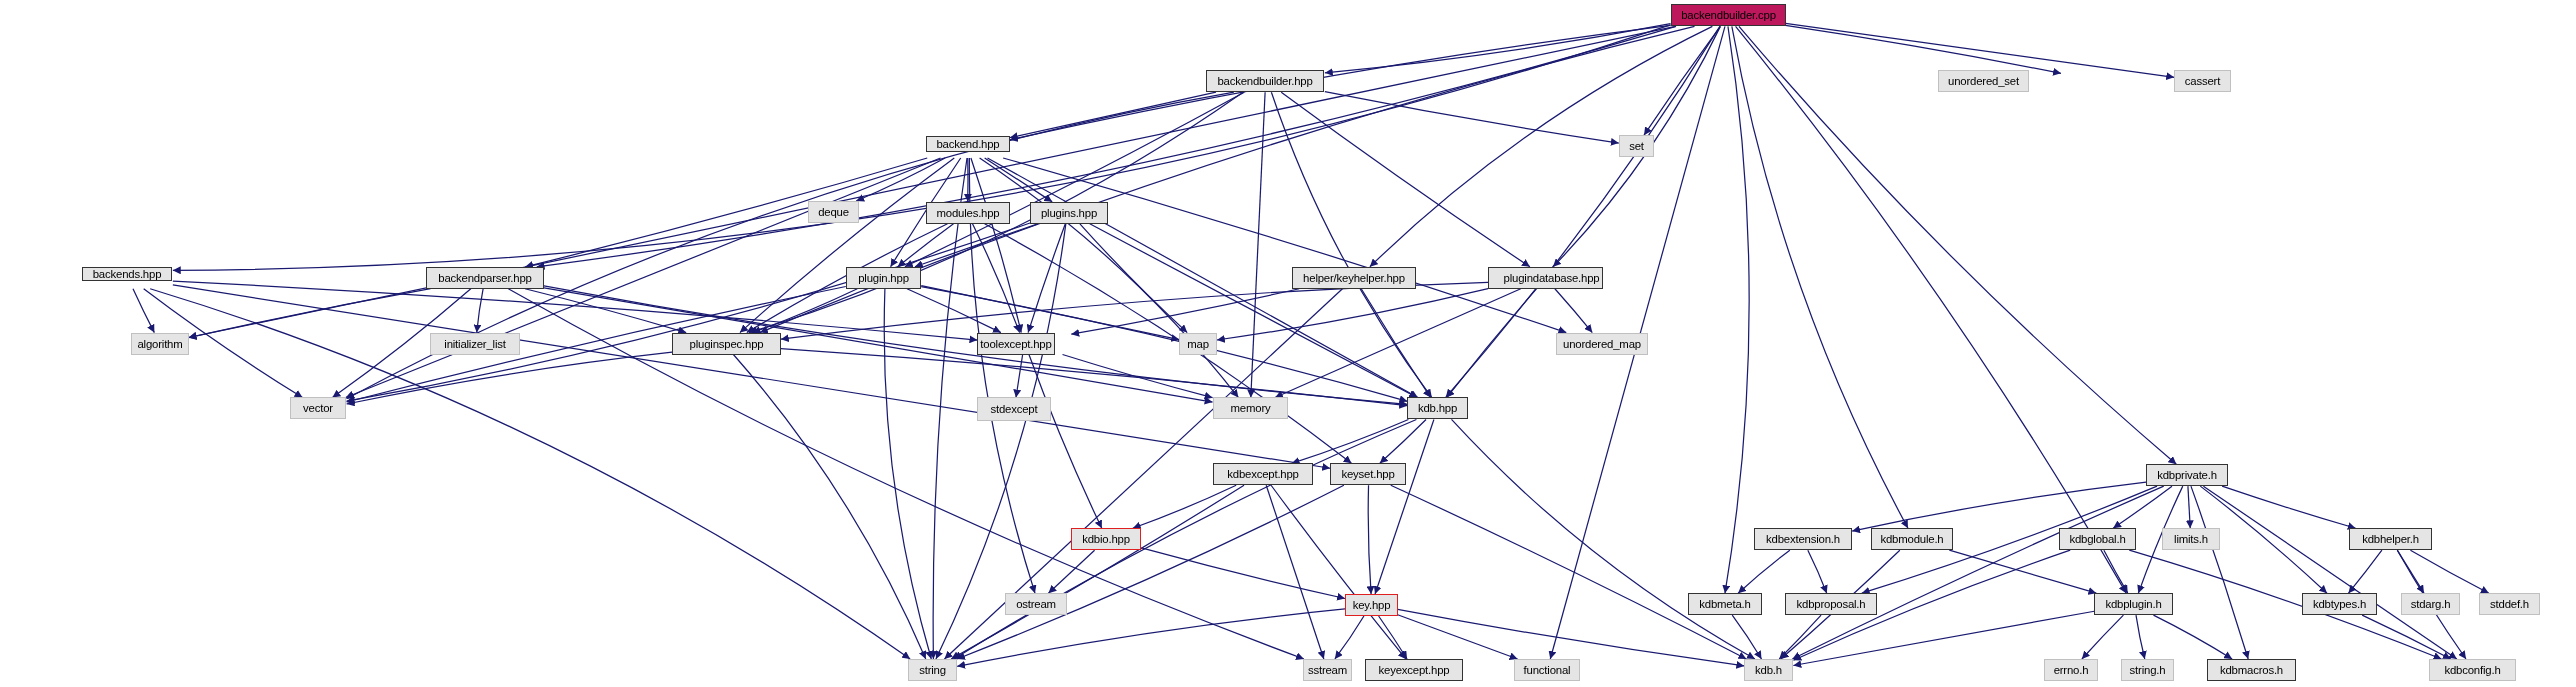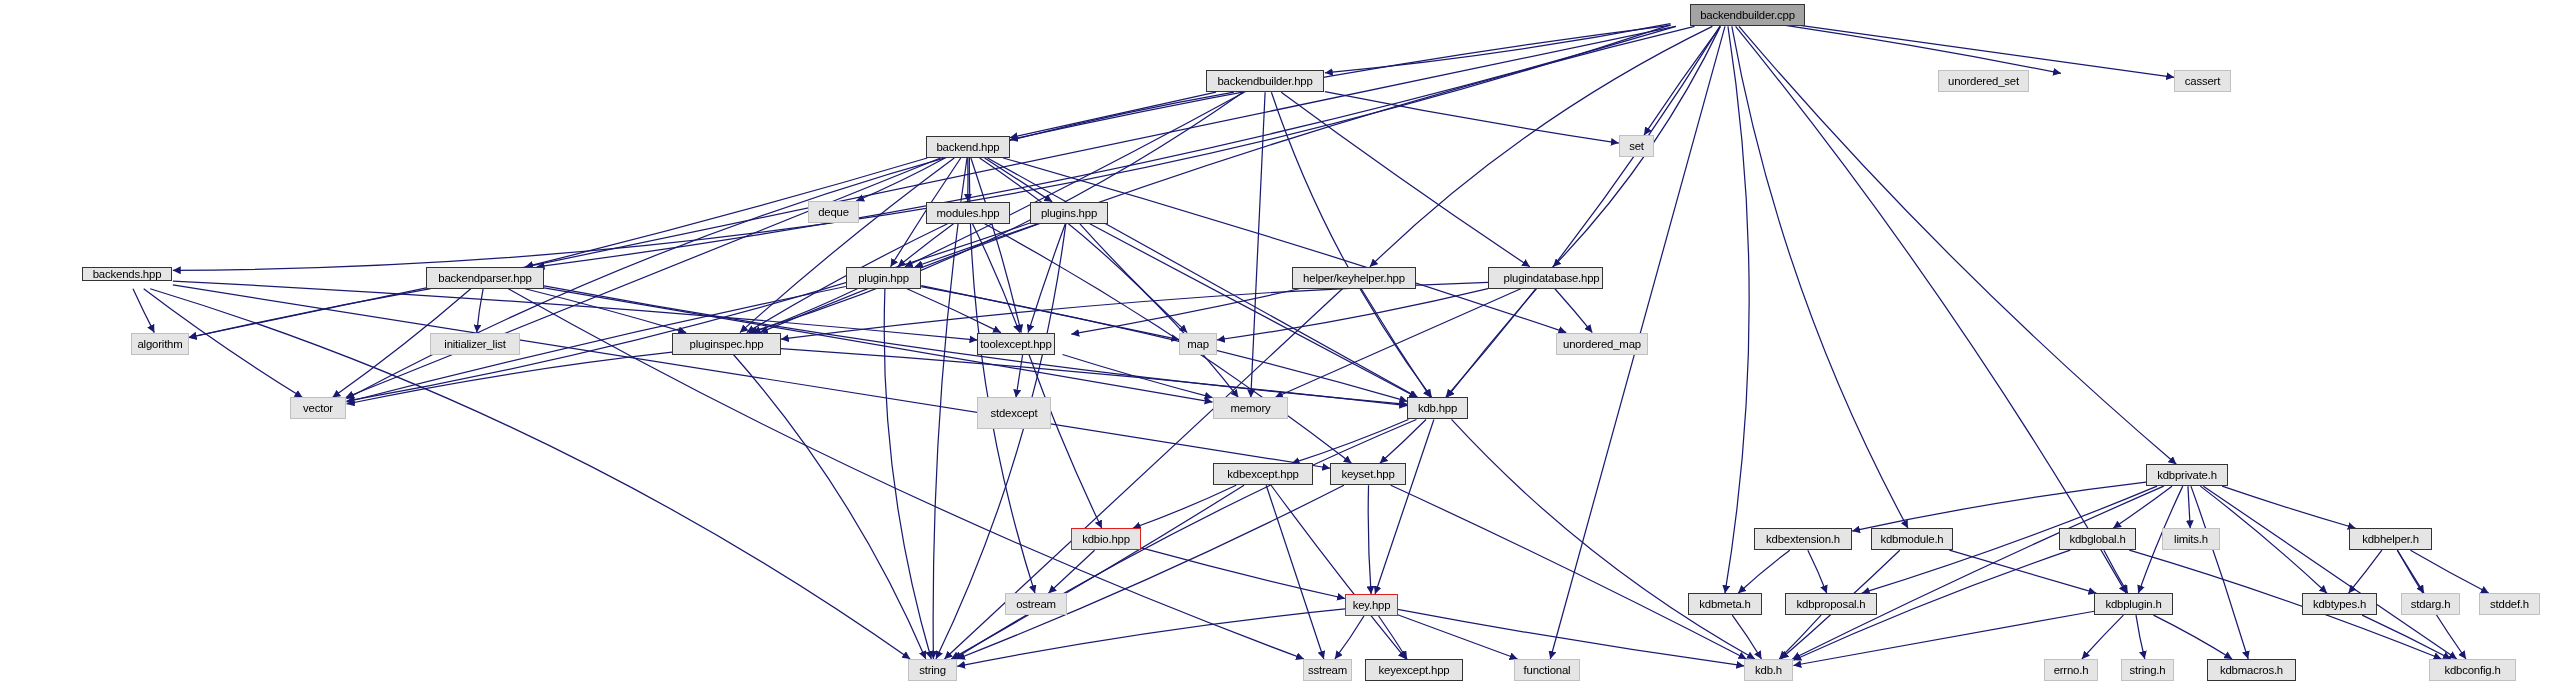--- a/index.html
+++ b/index.html
@@ -4,21 +4,21 @@
 <style>
   html, body { margin:0; padding:0; background:#ffffff; }
   body { width:2576px; height:688px; position:relative; overflow:hidden;
          font-family:"Liberation Sans", "DejaVu Sans", sans-serif; }
   #graph { position:absolute; left:0; top:0; width:2576px; height:688px; }
   .node { position:absolute; height:21px; box-sizing:border-box; background:#e5e5e5;
           border:1.8px solid #333; display:flex; align-items:center; justify-content:center;
           font-size:11.4px; color:#000; white-space:nowrap; cursor:pointer; letter-spacing:-0.2px; }
   .node.ext { border:1.3px solid #c0c0c0; }
   .node.red { border:1.8px solid #e02020; }
-  .node.root { background:#a3a3a3;margin-left:19px; }
+  .node.root { background:#be185d; }
 </style>
 </head>
 <body>
 
 <svg id="graph" xmlns="http://www.w3.org/2000/svg" viewBox="0 0 2936 784" width="2576" height="688">
   <defs>
     <marker id="arrow" viewBox="0 0 10 10" refX="10" refY="5" markerWidth="9" markerHeight="9" orient="auto-start-reverse" markerUnits="userSpaceOnUse">
       <path d="M0,0 L10,5 L0,10 z" fill="#191970"></path>
     </marker>
   </defs>
@@ -161,21 +161,21 @@
     </div>
     <div class="node ext" style="left: 1938px; top: 70px; width: 91px; height: 22px;">
       <span>unordered_set</span>
     </div>
     <div class="node ext" style="left: 2174px; top: 70px; width: 57px; height: 22px;">
       <span>cassert</span>
     </div>
     <div class="node ext" style="left: 1619px; top: 135px; width: 35px; height: 22px;">
       <span>set</span>
     </div>
-    <div class="node" style="left: 926px; top: 136px; width: 84px; height: 22px;">
+    <div class="node" style="left: 926px; top: 136px; width: 84px; height: 16px;">
       <span>backend.hpp</span>
     </div>
     <div class="node ext" style="left: 808px; top: 201px; width: 51px; height: 22px;">
       <span>deque</span>
     </div>
     <div class="node" style="left: 926px; top: 202px; width: 84px; height: 22px;">
       <span>modules.hpp</span>
     </div>
     <div class="node" style="left: 1030px; top: 202px; width: 78px; height: 22px;">
       <span>plugins.hpp</span>
@@ -209,21 +209,21 @@
     </div>
     <div class="node ext" style="left: 1179px; top: 333px; width: 38px; height: 22px;">
       <span>map</span>
     </div>
     <div class="node ext" style="left: 1556px; top: 333px; width: 92px; height: 22px;">
       <span>unordered_map</span>
     </div>
     <div class="node ext" style="left: 290px; top: 397px; width: 56px; height: 22px;">
       <span>vector</span>
     </div>
-    <div class="node ext" style="left: 977px; top: 397px; width: 74px; height: 32px;">
+    <div class="node ext" style="left: 977px; top: 397px; width: 74px; height: 24px;">
       <span>stdexcept</span>
     </div>
     <div class="node ext" style="left: 1213px; top: 397px; width: 75px; height: 22px;">
       <span>memory</span>
     </div>
     <div class="node" style="left: 1407px; top: 397px; width: 61px; height: 22px;">
       <span>kdb.hpp</span>
     </div>
     <div class="node" style="left: 1213px; top: 463px; width: 100px; height: 22px;">
       <span>kdbexcept.hpp</span>

